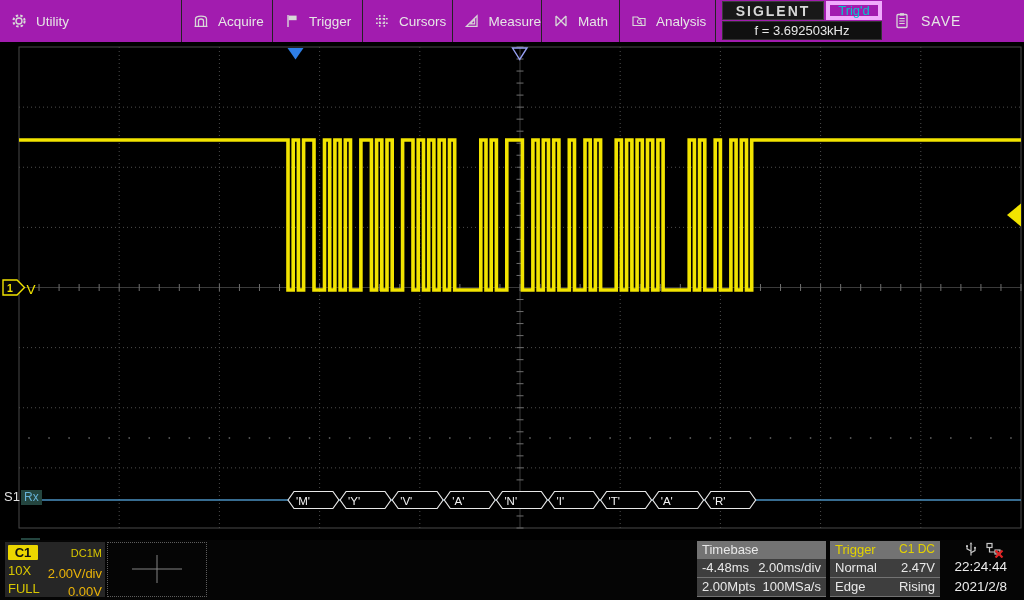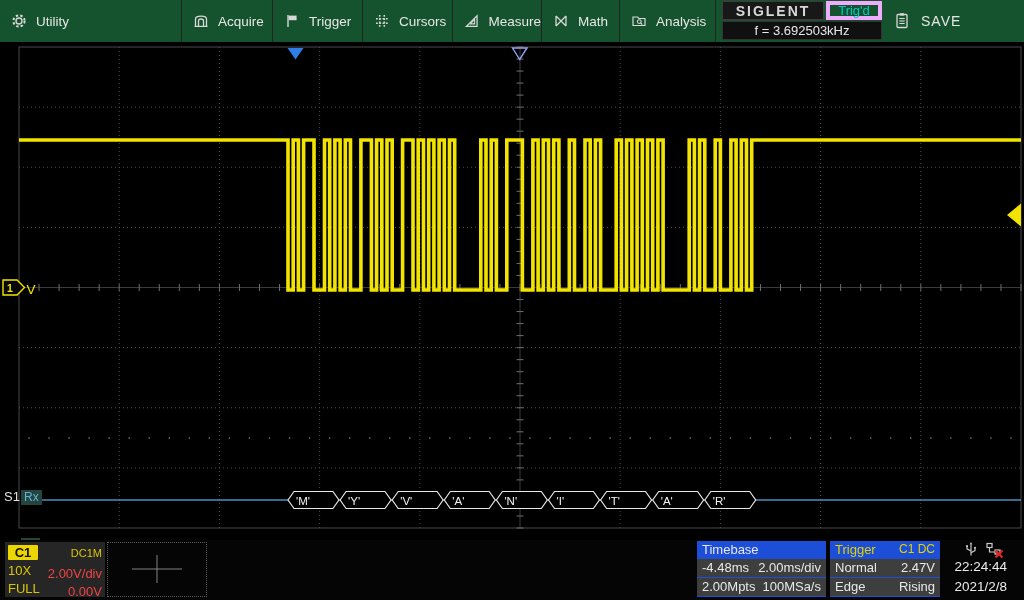--- a/index.html
+++ b/index.html
@@ -1,20 +1,20 @@
 <!DOCTYPE html>
 <html><head>
 <meta charset="utf-8">
 <style>
   html,body{margin:0;padding:0;background:#000;}
   body{width:1024px;height:600px;position:relative;overflow:hidden;
        font-family:"Liberation Sans","DejaVu Sans",sans-serif;
        -webkit-font-smoothing:antialiased;}
   
-  .menubar{position:absolute;left:0;top:0;width:1024px;height:42px;background:#14532d;z-index:3;}
+  .menubar{position:absolute;left:0;top:0;width:1024px;height:42px;background:#a21caf;z-index:3;}
   .menu-item{position:absolute;top:0;height:42px;display:flex;align-items:center;gap:9px;
              padding-left:11px;box-sizing:border-box;border-left:1px solid #232323;cursor:default;}
   .menu-item:first-child{border-left:none;}
   .menu-item .lbl{color:#e6e6e6;font-size:13.5px;}
   .menu-sep{position:absolute;top:0;height:42px;width:1px;background:#232323;}
   .logo-box{position:absolute;left:722px;top:1px;width:102px;height:19px;background:#181818;
             border:1px solid #3c3c3c;box-sizing:border-box;display:flex;align-items:center;justify-content:center;
             color:#d8d8d8;font-weight:bold;font-size:14px;letter-spacing:2px;}
   .trigd-box{position:absolute;left:826px;top:1px;width:56px;height:19px;border:4px solid #f0abfc;
              box-sizing:border-box;display:flex;align-items:center;justify-content:center;
@@ -34,25 +34,25 @@
   .rx-badge{top:490px;}
   .tx-badge{top:538px;}
   
   .bottombar{position:absolute;left:0;top:540px;width:1024px;height:60px;background:#050505;z-index:3;}
   .ch-box{position:absolute;left:5px;top:2px;width:100px;height:55px;background:#262626;}
   .ch-row{display:flex;justify-content:space-between;align-items:center;height:18px;padding:0 3px;font-size:13px;}
   .ch-row.first{height:17px;padding-top:2px;}
   .c1-badge{display:inline-block;width:30px;height:15px;line-height:15px;text-align:center;
             background:#ecd600;color:#101010;font-weight:bold;font-size:13px;border-radius:1px;}
   .yel{color:#d8c700;}
-  .wht{color:#ef4444;margin-top:7px;}
+  .wht{color:#eab308;margin-top:7px;}
   .sm{font-size:11px;}
   .dotted-box{position:absolute;left:107px;top:2px;width:100px;height:55px;border:1px dotted #5d5d5d;
               box-sizing:border-box;}
-  .info-box{position:absolute;top:1px;height:56px;background:#1d4ed8;font-size:13px;text-align:right;}
+  .info-box{position:absolute;top:1px;height:56px;background:#737373;font-size:13px;text-align:right;}
   .info-box .hdr{height:17px;line-height:17px;padding:0 5px;display:flex;justify-content:space-between;color:#e8e8e8;}
   .info-box .row{height:18px;line-height:18px;margin-top:1px;background:#3e3e3e;display:flex;
                  justify-content:space-between;padding:0 5px;color:#e8e8e8;}
   .tb{left:697px;width:129px;}
   .trg{left:830px;width:110px;}
   .trg .hdr .t{color:#e3d200;}
   .trg .hdr .src{color:#e3d200;font-size:12px;}
   .status-icons{position:absolute;left:962px;top:1px;display:flex;gap:5px;}
   .clock{position:absolute;right:17px;top:17px;width:90px;text-align:right;color:#ececec;
          font-size:13.5px;line-height:20px;}

